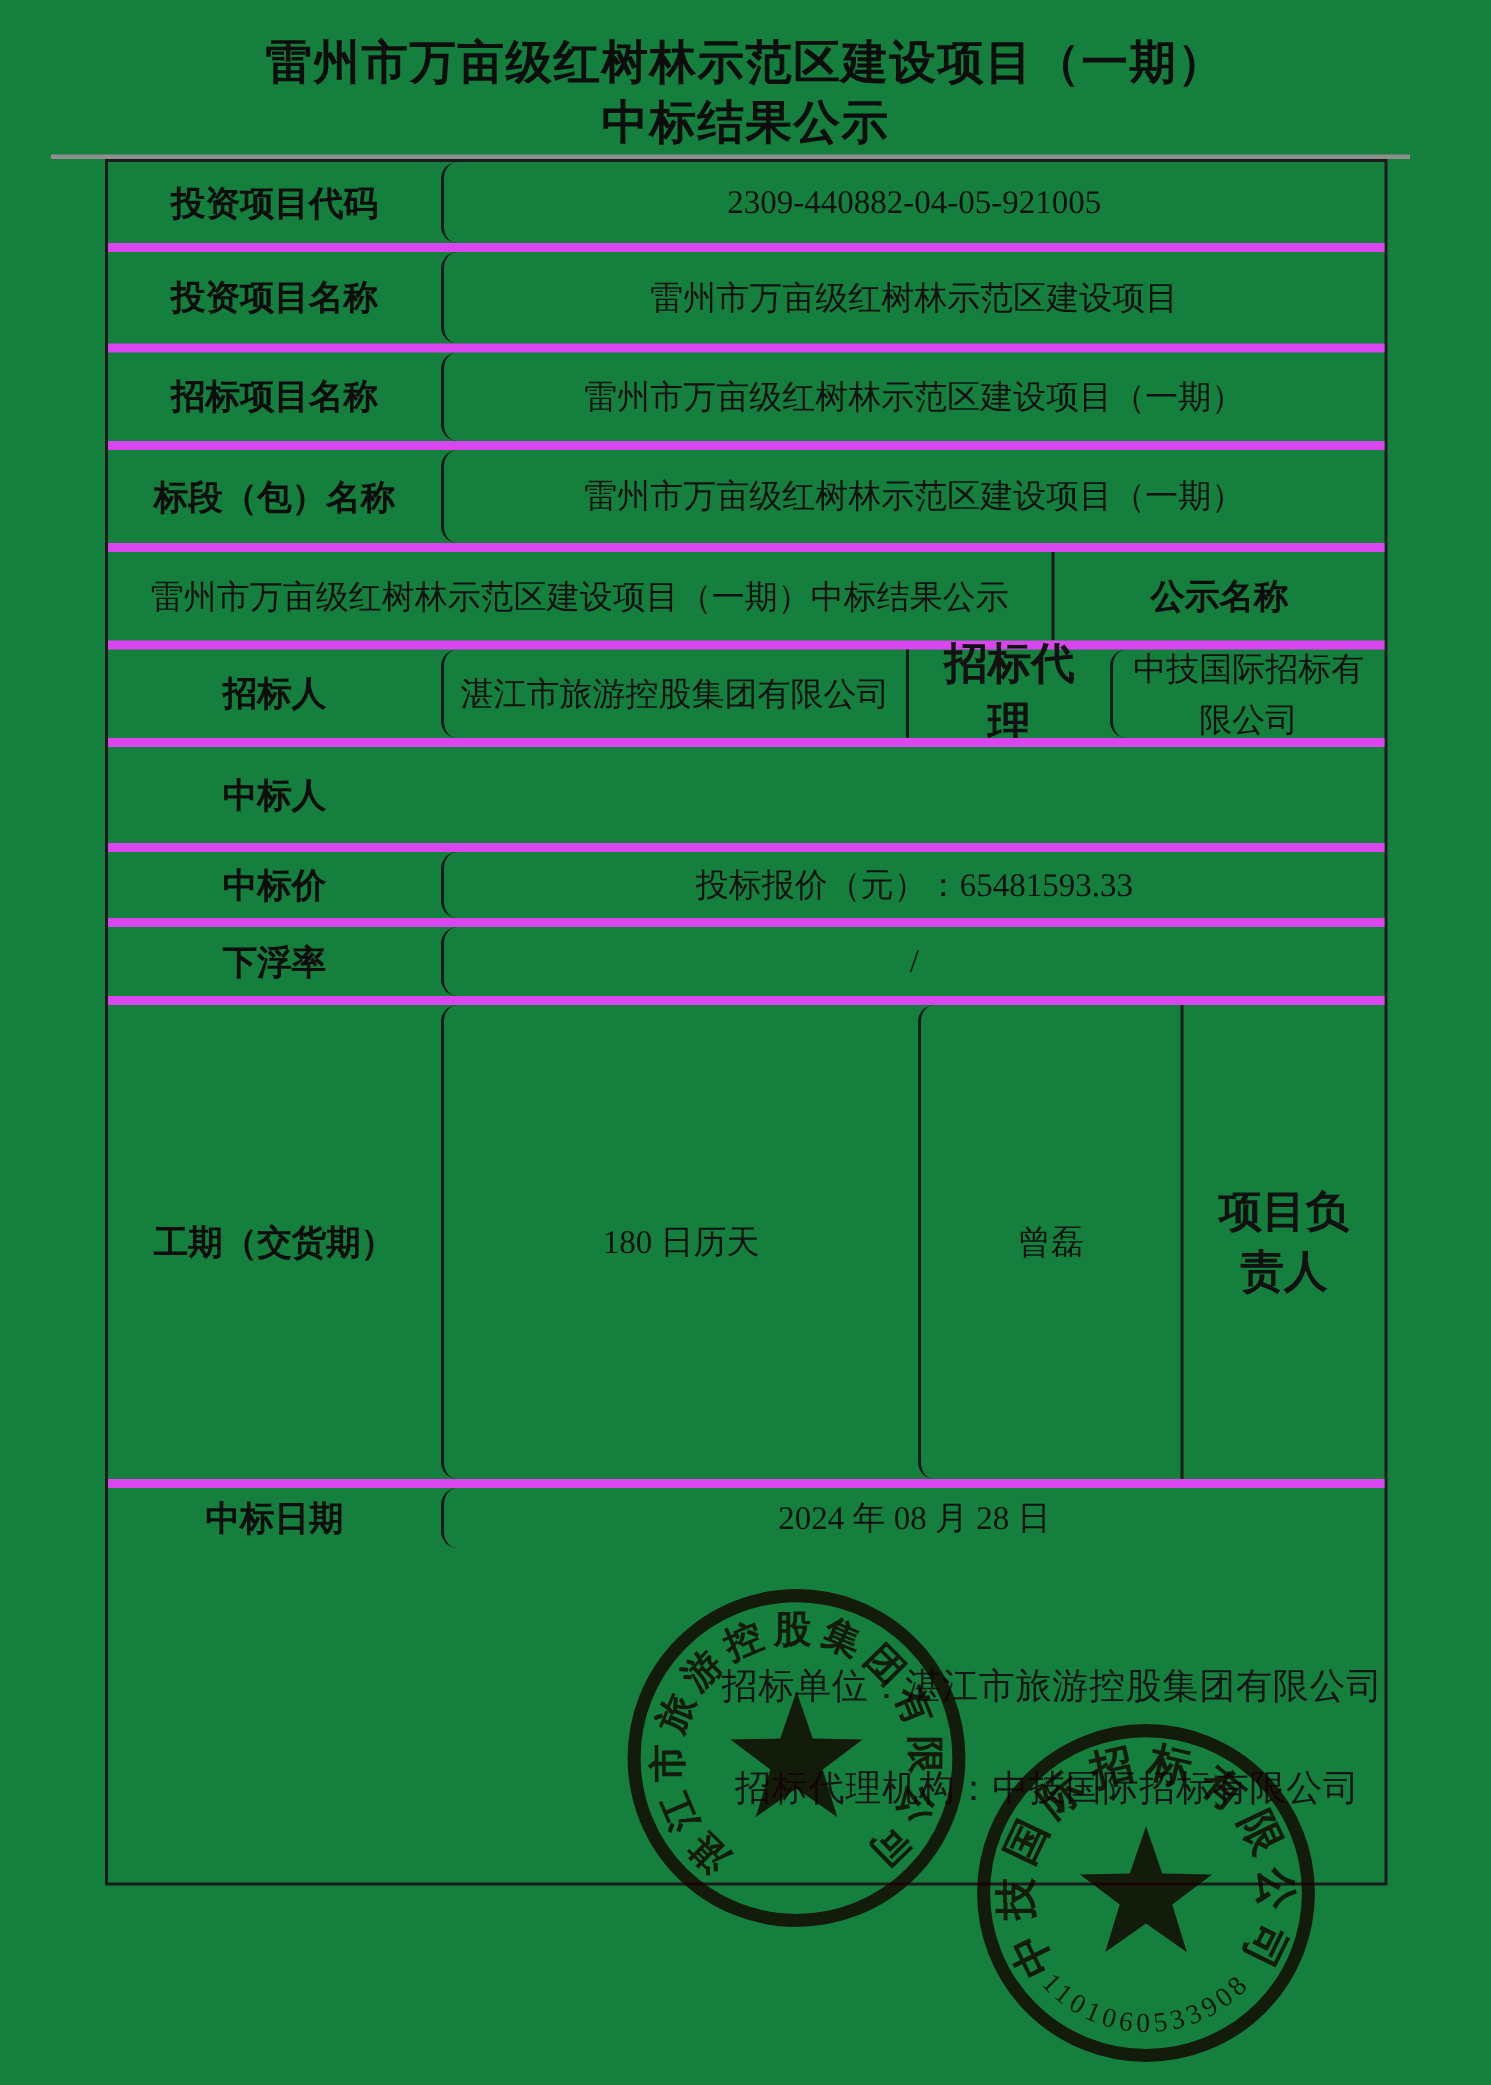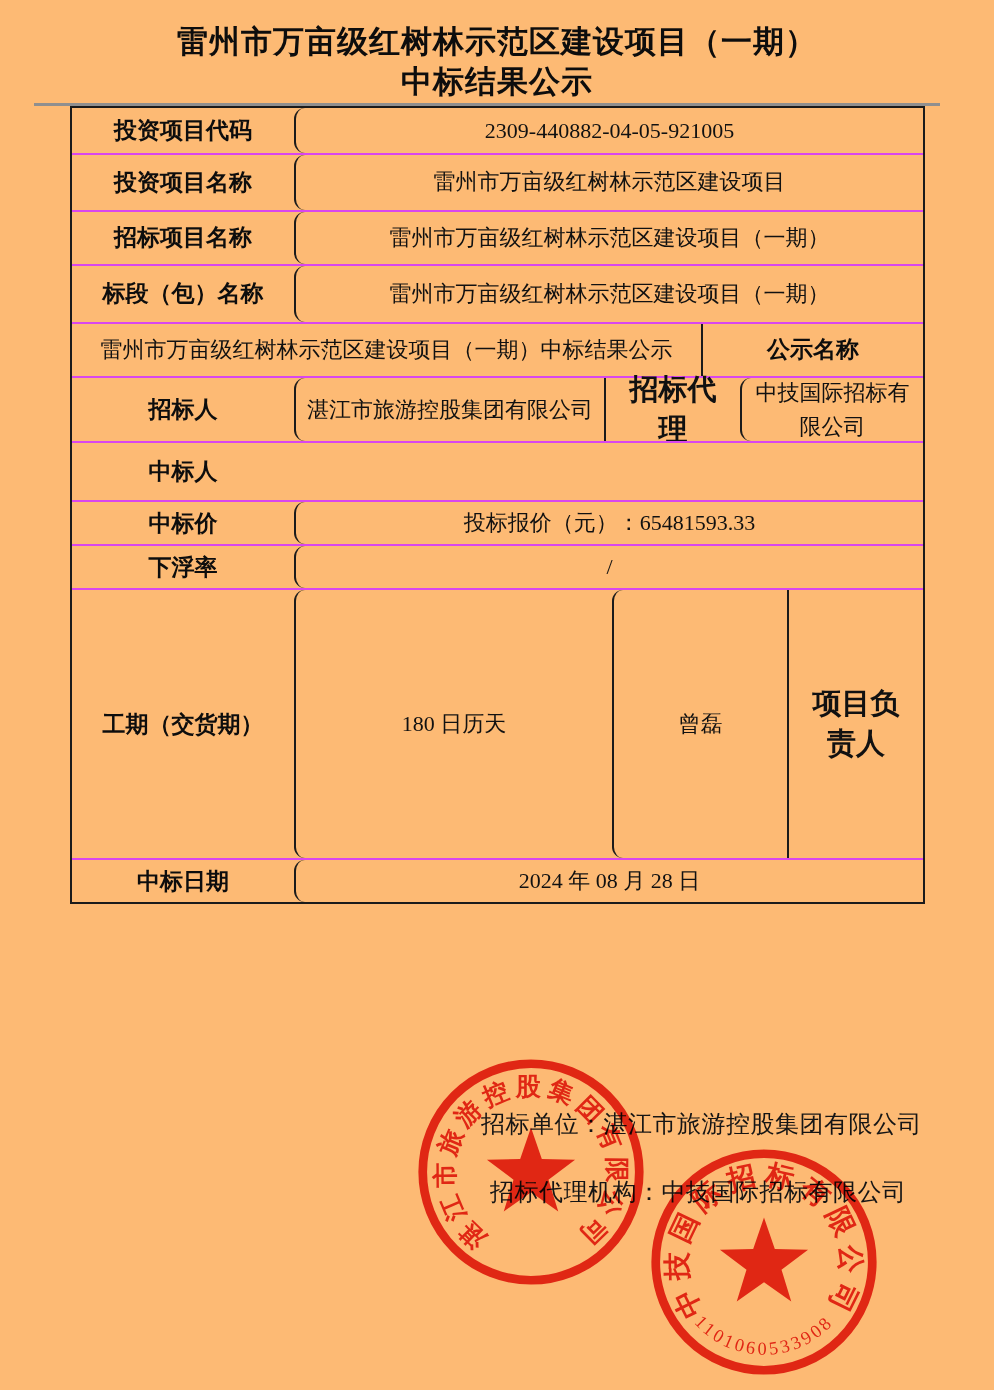--- a/index.html
+++ b/index.html
@@ -1,45 +1,44 @@
 <!DOCTYPE html>
 <html><head>
 <meta charset="utf-8">
 <style>
   * { margin:0; padding:0; box-sizing:border-box; }
   body { background:#ffffff; }
   .page {
     position:relative;
     width:994px; height:1390px;
-    background:#fdba74;
+    background:#15803d;
     overflow:hidden;
     font-family:"Liberation Serif","DejaVu Serif",serif;
     color:#111111;
   }
   .title {
     position:absolute; left:0; top:22px; width:994px;
     text-align:center;
     font-family:"Liberation Sans","DejaVu Sans",sans-serif;
     font-weight:700; font-size:31px; line-height:40px;
     letter-spacing:1px; color:#0d0d0d;
   }
   .top-rule {
     position:absolute; left:34px; top:103px;
     width:906px; height:3px; background:#8f8f8f;
   }
   .doc-table {
     position:absolute; left:70px; top:106px;
-    width:855px; height:798px;
+    width:855px; height:1151px;
     border:2px solid #1b1b1b;
     display:flex; flex-direction:column;
     background:transparent;
-    justify-content:flex-end;
   }
   .row { display:flex; width:100%; }
-  .row + .row { border-top:2px solid #d946ef; }
+  .row + .row { border-top:6px solid #d946ef; }
   .row > * + * { border-left:2px solid #1b1b1b; }
   .cell {
     display:flex; align-items:center; justify-content:center;
     text-align:center; padding:4px 10px; min-width:0;
   }
   .lbl {
     flex:0 0 222px;
     font-family:"Liberation Sans","DejaVu Sans",sans-serif;
     font-weight:700; font-size:23px; color:#0d0d0d;
   }

